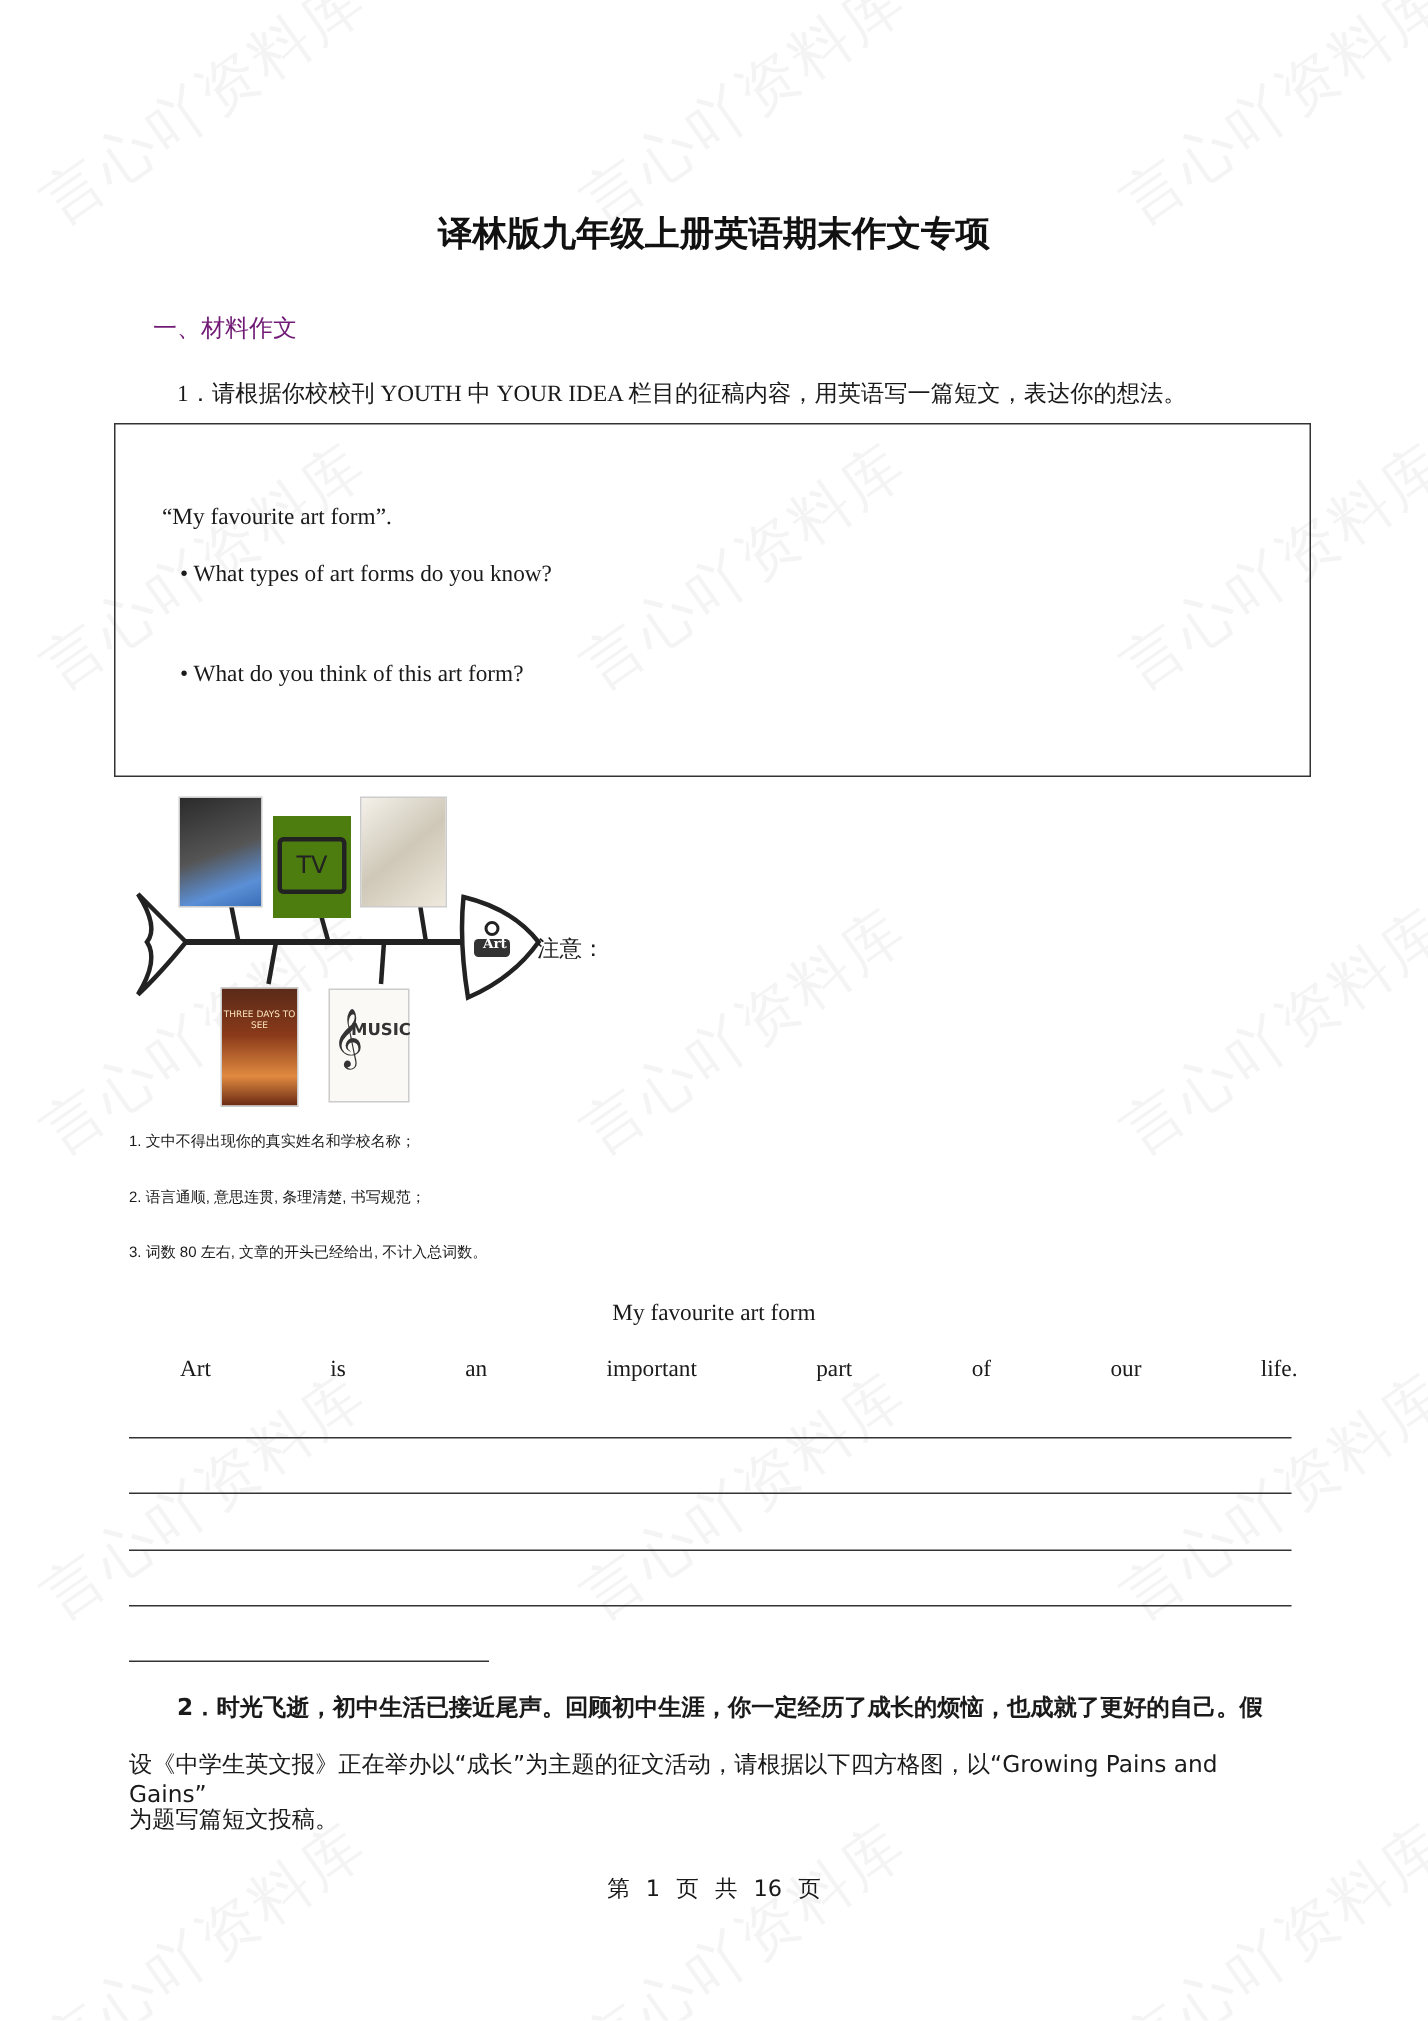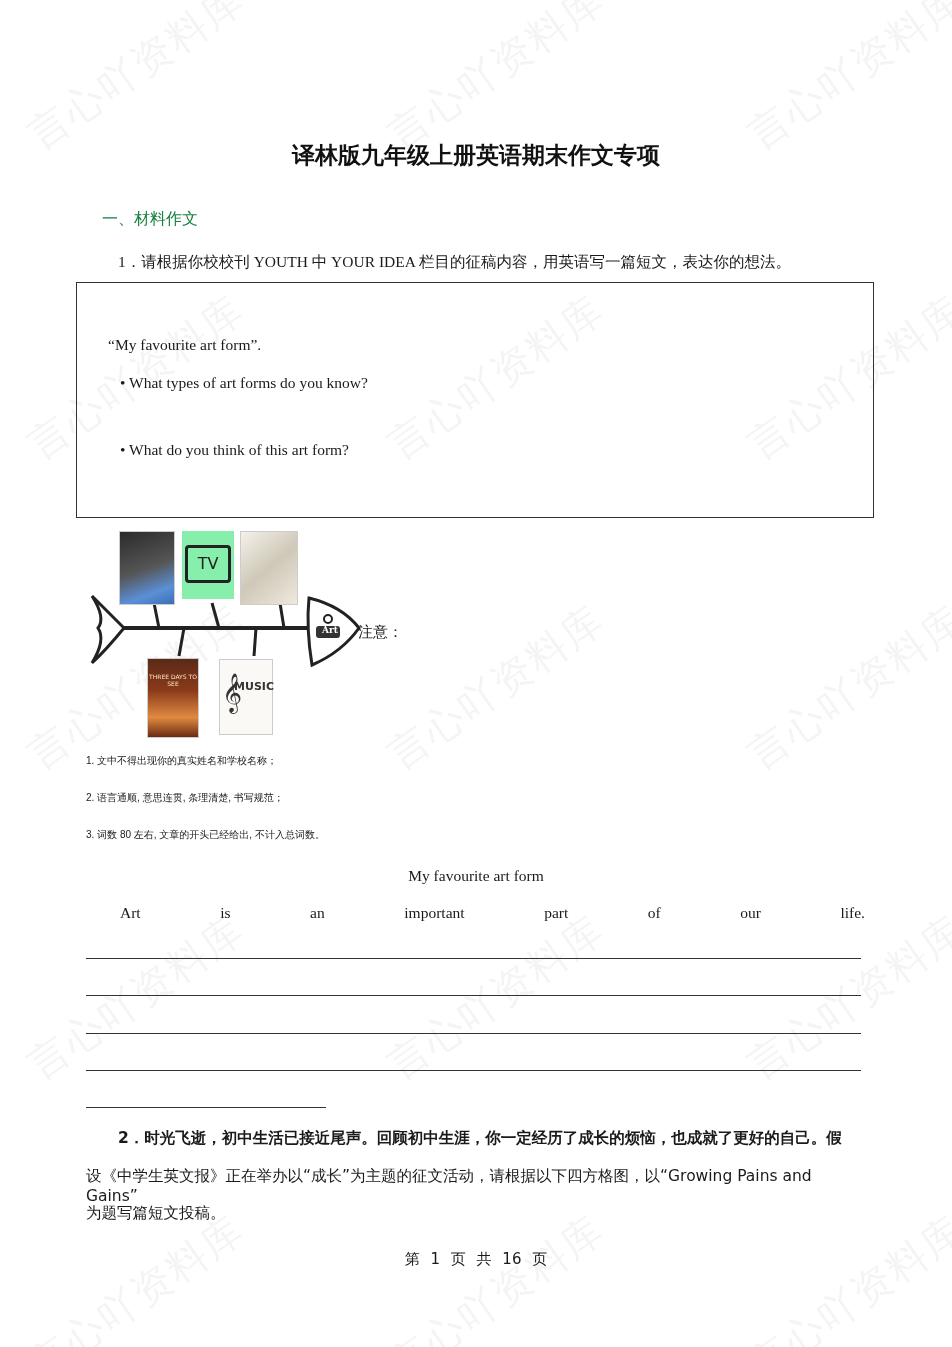--- a/index.html
+++ b/index.html
@@ -4,21 +4,21 @@
 <style>
   html, body { margin: 0; padding: 0; background: #ffffff; }
   body { width: 952px; height: 1347px; position: relative; overflow: hidden;
          font-family: "Liberation Serif", "DejaVu Serif", serif; color: #1a1a1a; }
   .watermark { position: absolute; font-family: "DejaVu Sans", sans-serif; font-size: 40px;
                color: rgba(0,0,0,0.045); transform: rotate(-35deg); white-space: nowrap;
                pointer-events: none; letter-spacing: 2px; }
   .title { position: absolute; top: 140px; left: 0; width: 952px; text-align: center;
            font-family: "DejaVu Sans", sans-serif; font-size: 23px; font-weight: bold; color: #111; }
   .section-heading { position: absolute; top: 209px; left: 102px; font-size: 16px;
-                     font-family: "DejaVu Sans", sans-serif; color: #15803d; }
+                     font-family: "DejaVu Sans", sans-serif; color: #701a75; }
   .q1 { position: absolute; top: 252px; left: 118px; font-size: 15.5px; }
   .prompt-box { position: absolute; top: 282px; left: 76px; width: 798px; height: 236px;
                 border: 1.5px solid #333; box-sizing: border-box; }
   .prompt-line { position: absolute; font-size: 15.5px; white-space: nowrap; }
   .diagram { position: absolute; top: 528px; left: 84px; width: 300px; height: 210px; }
   .note-label { position: absolute; top: 623px; left: 358px; font-size: 15px; font-family: "DejaVu Sans", sans-serif; }
   .req { position: absolute; left: 86px; font-size: 10px; font-family: Liberation Sans, sans-serif; }
   .essay-title { position: absolute; top: 867px; left: 0; width: 952px; text-align: center; font-size: 15.5px; }
   .opening { position: absolute; top: 904px; left: 120px; width: 745px; display: flex;
              justify-content: space-between; font-size: 15.5px; }
@@ -71,21 +71,21 @@
     <line x1="75" y1="100" x2="70" y2="75" stroke="#222" stroke-width="3"></line>
     <line x1="135" y1="100" x2="128" y2="75" stroke="#222" stroke-width="3"></line>
     <line x1="200" y1="100" x2="196" y2="75" stroke="#222" stroke-width="3"></line>
 
     <line x1="100" y1="100" x2="95" y2="128" stroke="#222" stroke-width="3"></line>
     <line x1="172" y1="100" x2="170" y2="128" stroke="#222" stroke-width="3"></line>
   </svg>
   
   <div class="pic" style="left:35px;top:3px;width:54px;height:72px;background:linear-gradient(160deg,#2b2b2b 0%,#555 50%,#5b8fd6 80%,#3a6fb8 100%);"></div>
   
-  <div class="pic" style="left:98px;top:3px;width:52px;height:68px;background:#86efac;border:none;">
+  <div class="pic" style="left:98px;top:16px;width:52px;height:68px;background:#4d7c0f;border:none;">
     <div style="position:absolute;left:3px;top:14px;width:46px;height:38px;border:3px solid #222;border-radius:4px;box-sizing:border-box;font-family:'DejaVu Sans',sans-serif;font-size:16px;line-height:32px;text-align:center;color:#222;">TV</div>
   </div>
   
   <div class="pic" style="left:156px;top:3px;width:56px;height:72px;background:linear-gradient(140deg,#f4f1ea,#cfc8b8 50%,#efe9dd);"></div>
   
   <div class="pic" style="left:63px;top:130px;width:50px;height:78px;background:linear-gradient(180deg,#5a2a18 0%,#8a3a1a 40%,#e08a40 75%,#6a2a14 100%);">
     <div style="position:absolute;top:14px;left:0;width:50px;text-align:center;font-size:6px;color:#fde7c0;font-family:'DejaVu Sans',sans-serif;">THREE DAYS TO SEE</div>
   </div>
   
   <div class="pic" style="left:135px;top:131px;width:52px;height:74px;background:#faf9f5;">

